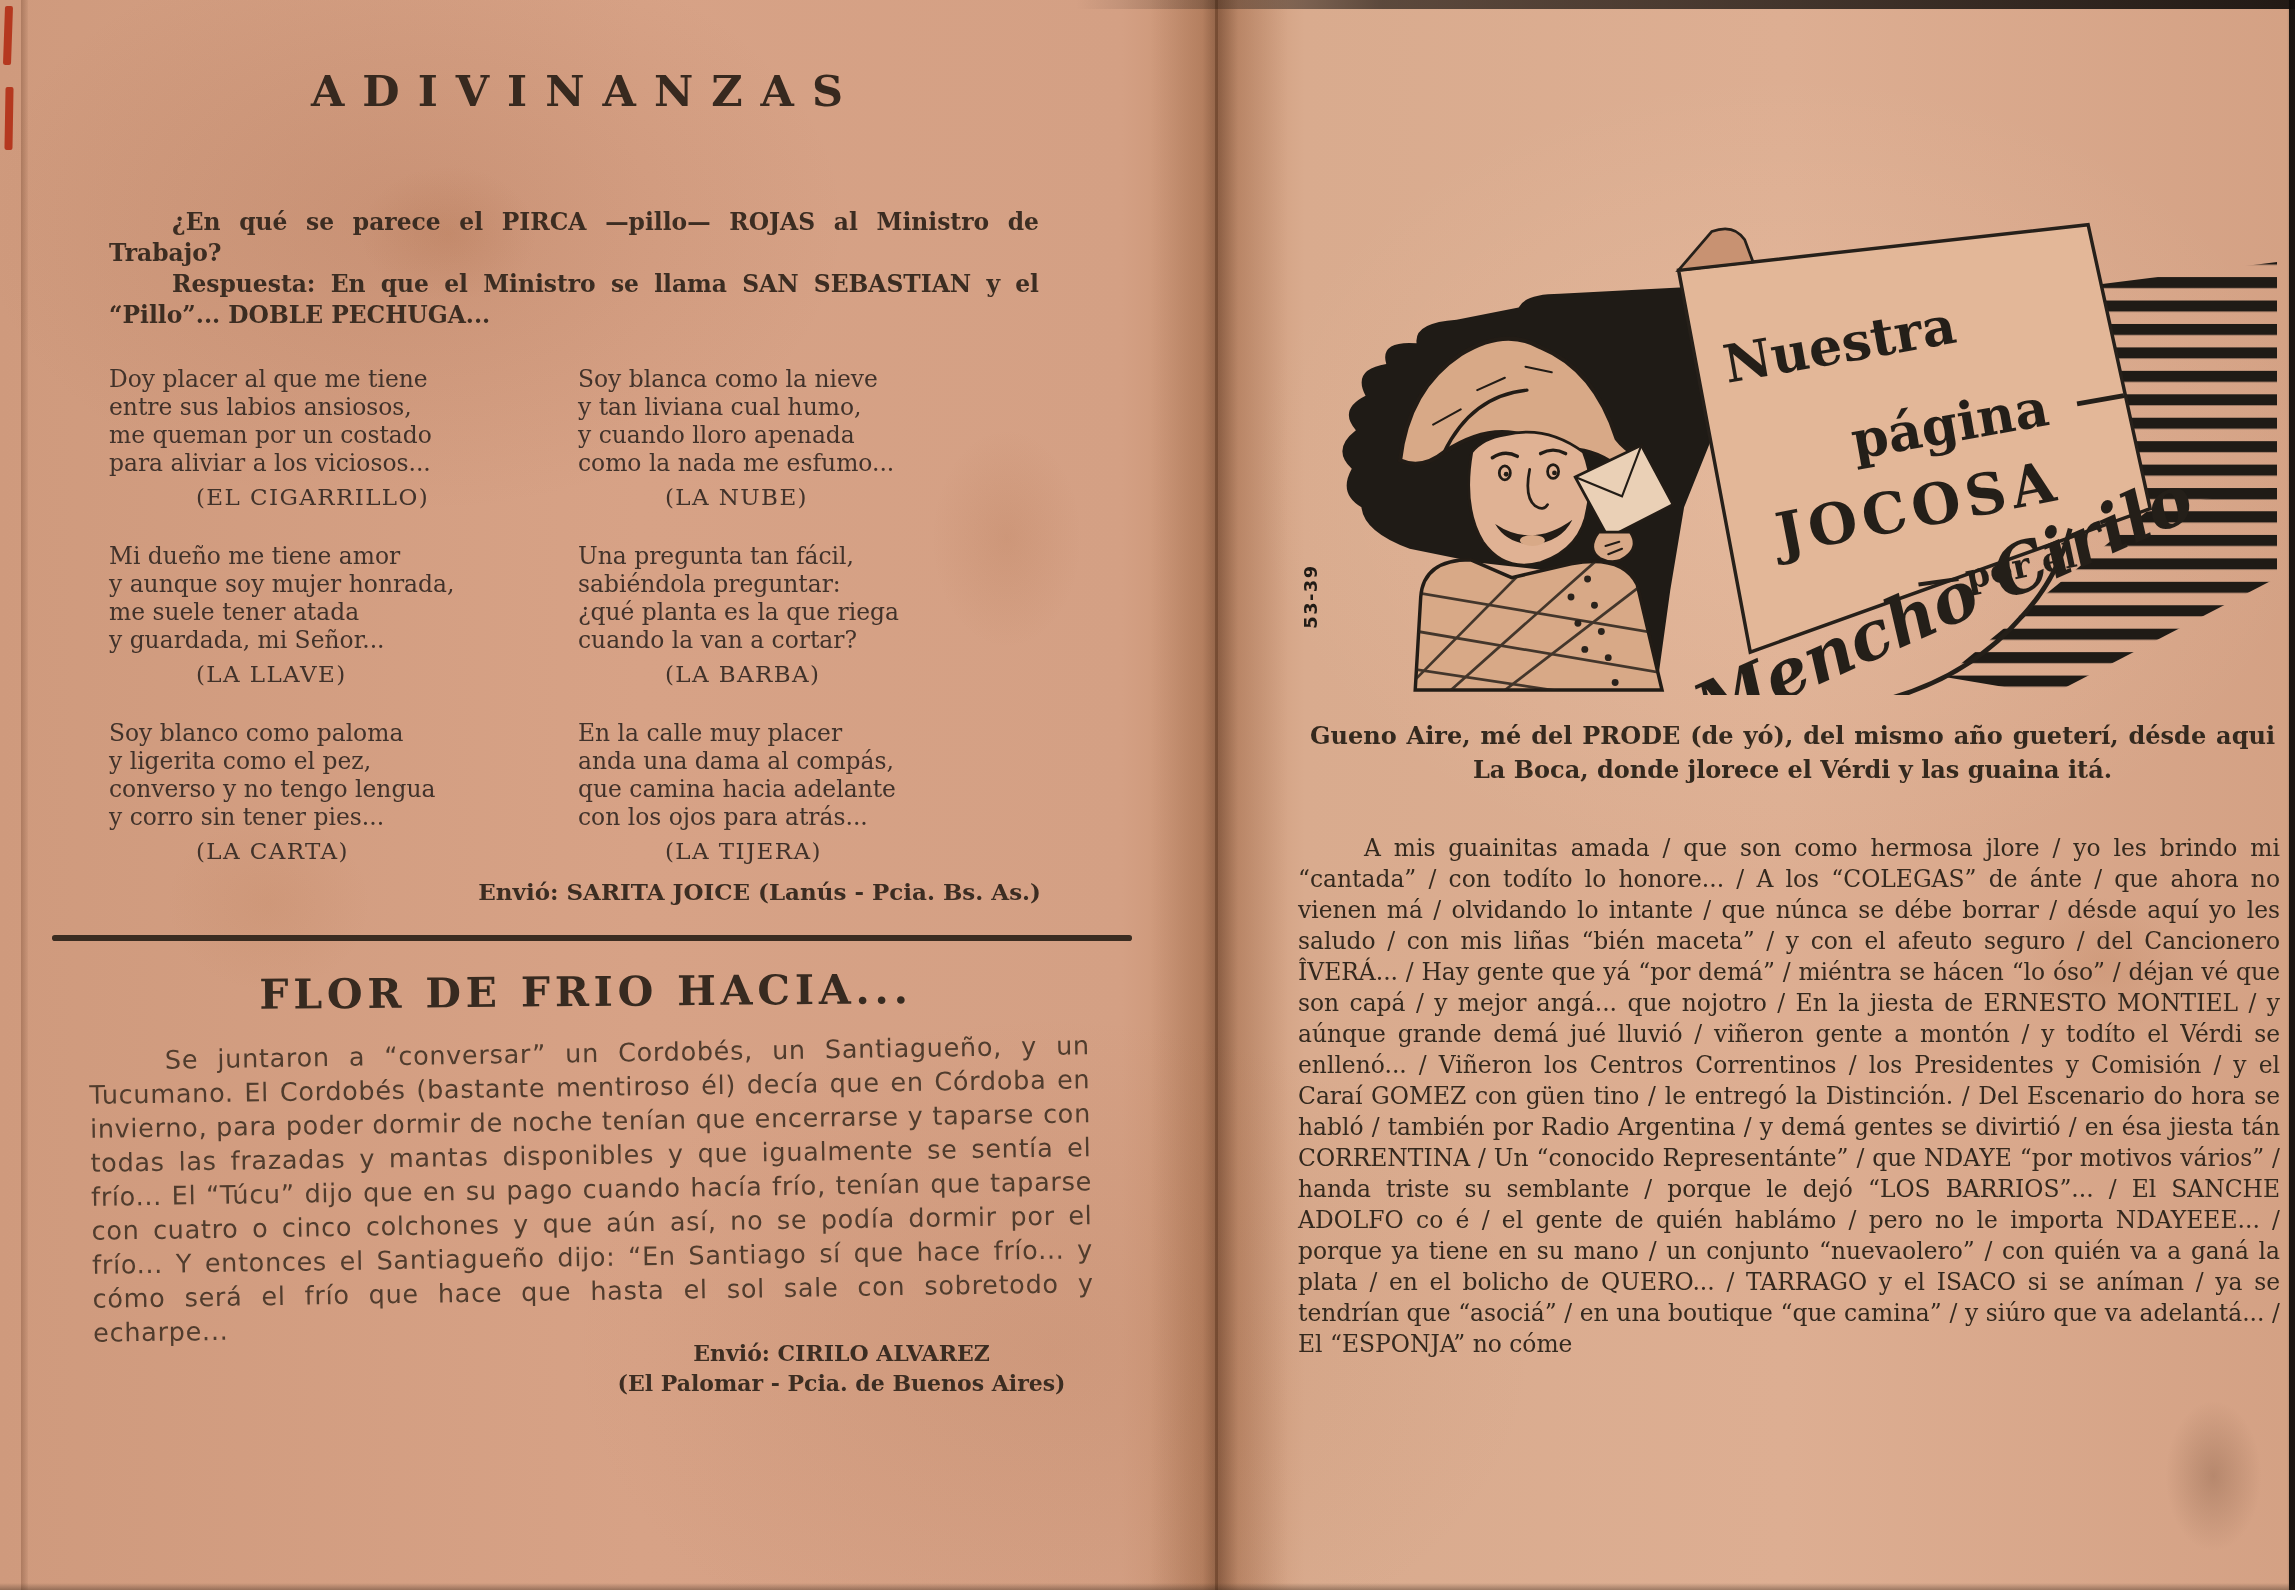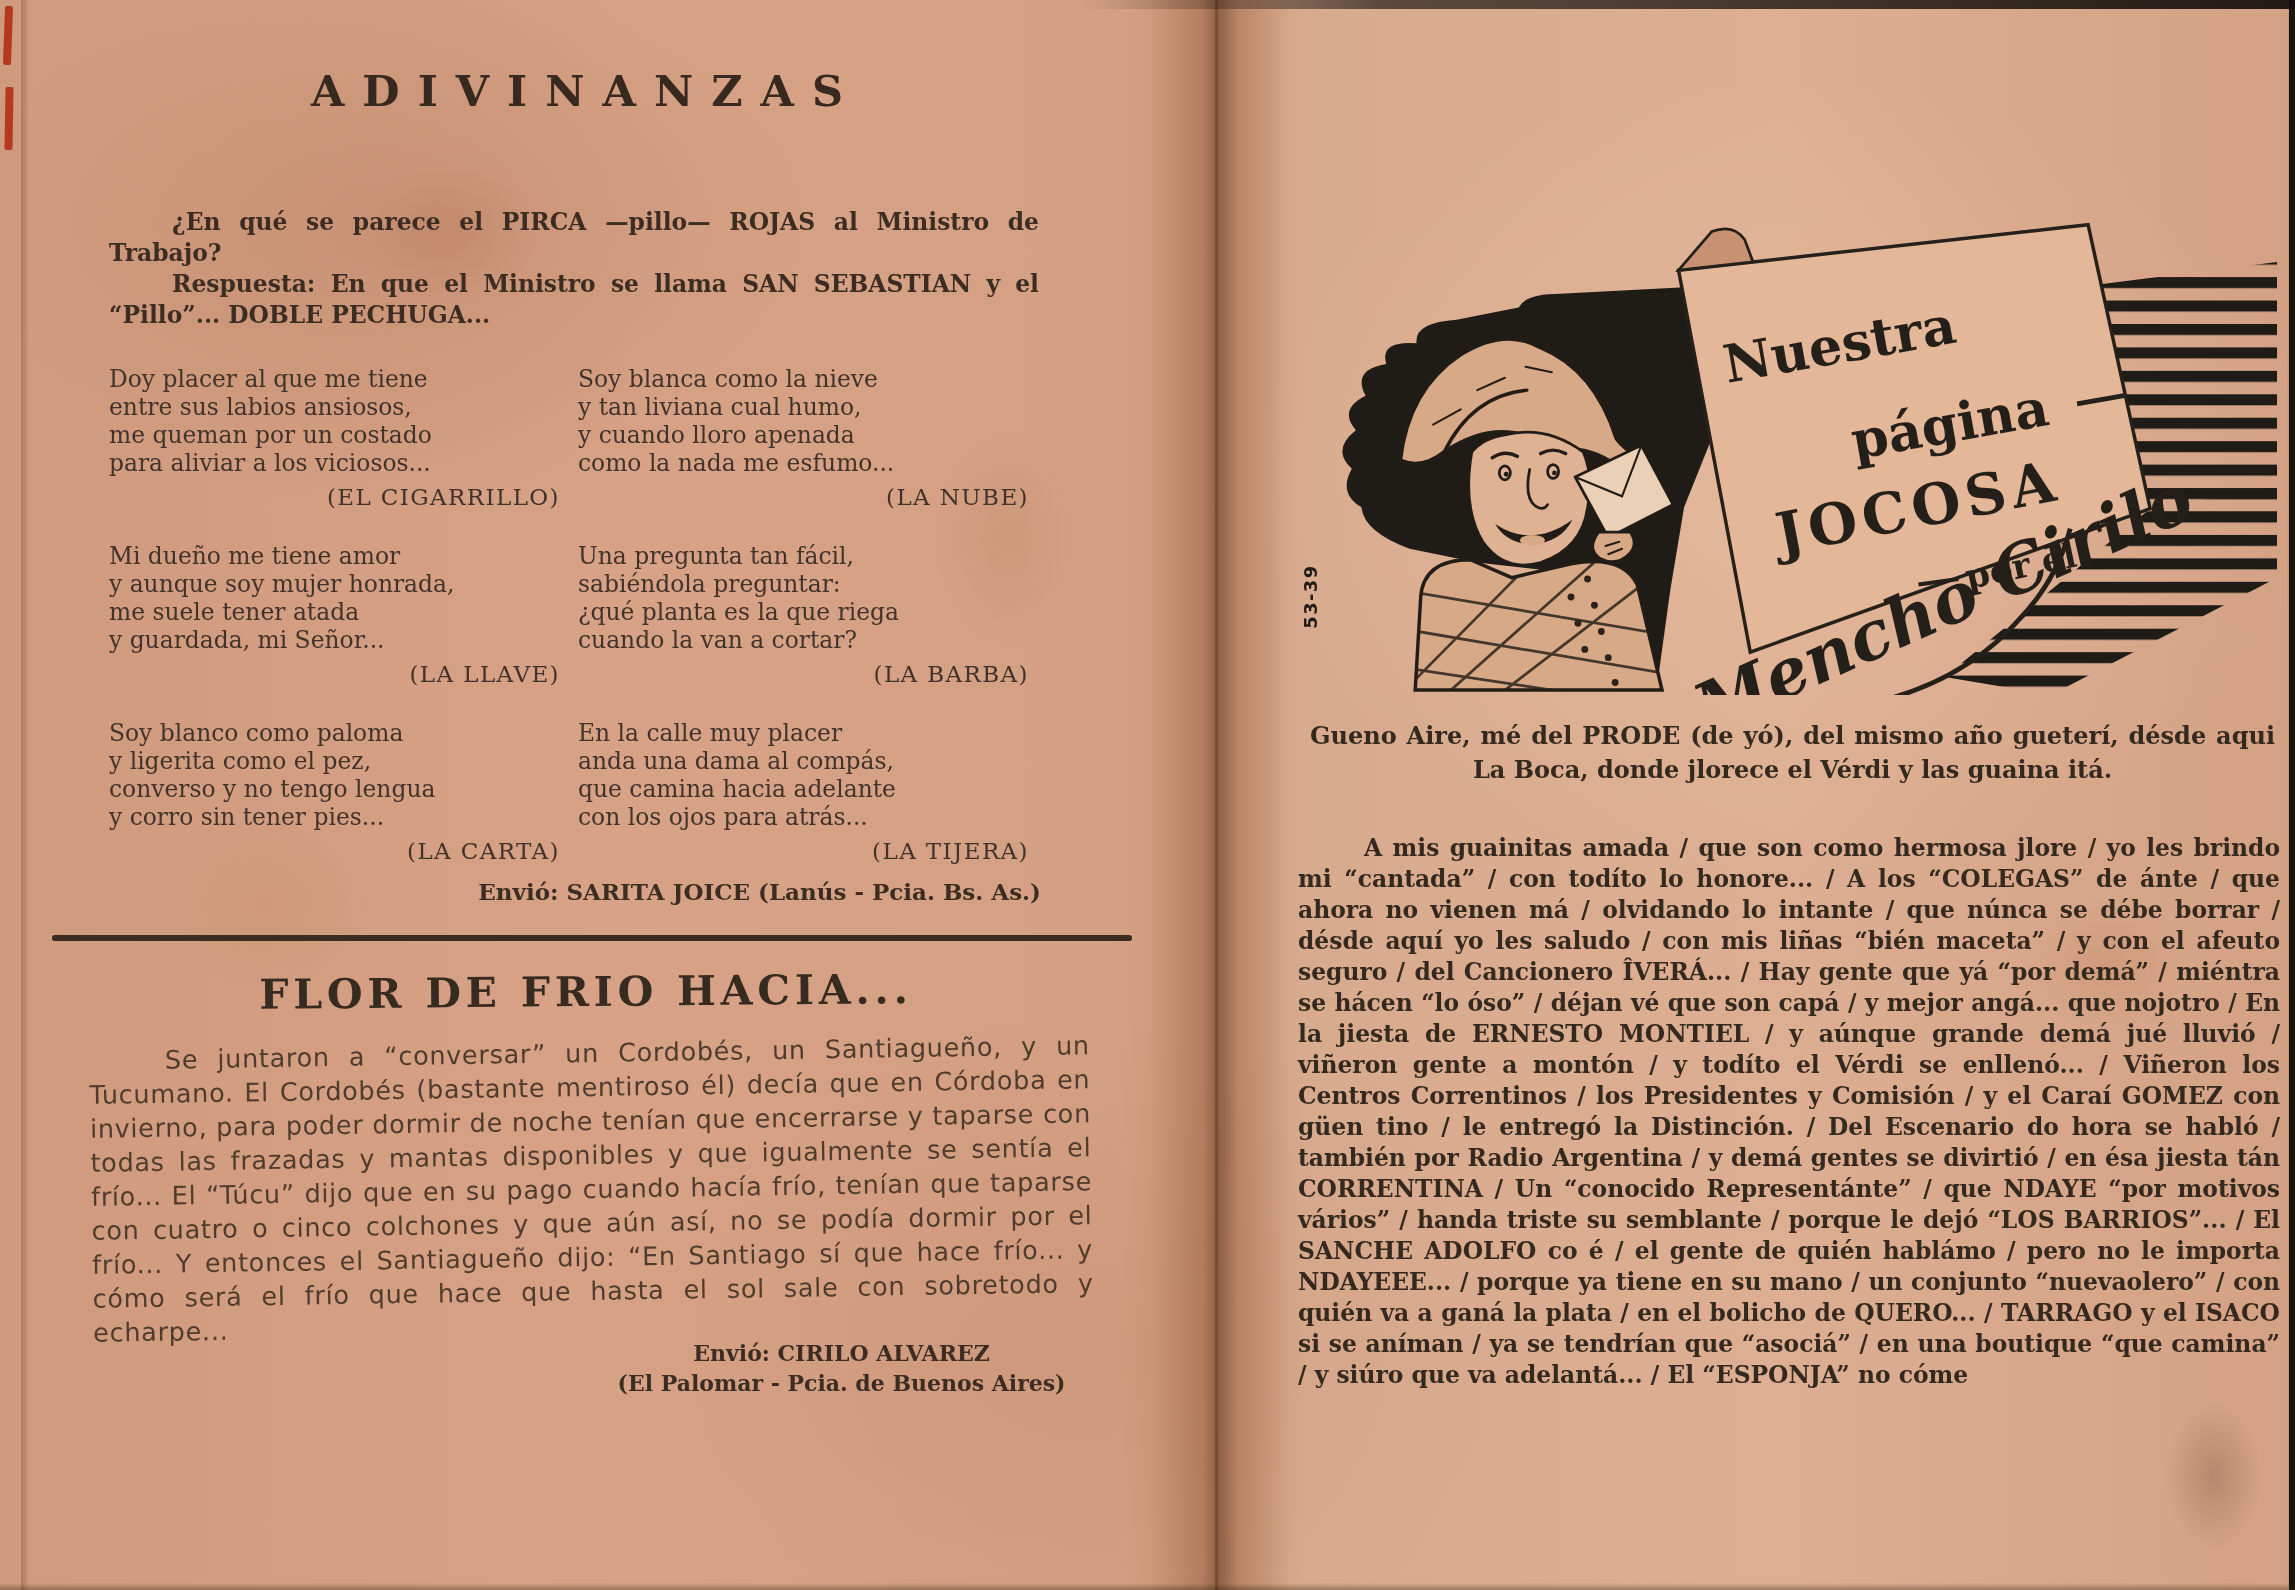--- a/index.html
+++ b/index.html
@@ -42,21 +42,21 @@
   .intro p{
     margin:0;text-indent:63px;text-align:justify;
     font-weight:bold;font-size:23.4px;line-height:31px;color:#3c2d22;
   }
   .riddles{position:absolute;left:109px;top:365px;width:932px;display:flex;gap:18px;}
   .rcol{width:451px;}
   .riddle{margin:0;}
   .rline{font-size:23.4px;line-height:28px;color:#41322a;}
   .ranswer{
     padding-left:87px;font-size:23px;letter-spacing:1.4px;color:#41322a;
-    margin-top:6.9px;margin-bottom:32px;text-align:right;
+    margin-top:6.9px;margin-bottom:32px;
   }
   .credit1{
     position:absolute;left:109px;top:878px;width:932px;text-align:right;
     font-weight:bold;font-size:23px;color:#3c2d22;
   }
   .divider{position:absolute;left:52px;top:935px;width:1080px;height:5.5px;background:#3a2c21;border-radius:2.8px;}
   .flor-title{
     position:absolute;left:0;top:968px;width:1172px;text-align:center;
     font-weight:bold;font-size:41px;letter-spacing:4.8px;color:#372a20;transform:rotate(-0.5deg);
   }
@@ -73,21 +73,21 @@
 
   
   .illu{position:absolute;left:1298px;top:66px;}
   .lead{
     position:absolute;left:1310px;top:719px;width:965px;
     font-weight:bold;font-size:24px;line-height:34px;color:#34291e;
     text-align:justify;text-align-last:center;
   }
   .body2{
     position:absolute;left:1298px;top:833px;width:982px;
-    font-weight:bold;font-size:23.4px;line-height:31px;color:#34291e;
+    font-weight:normal;font-size:23.4px;line-height:31px;color:#34291e;
     text-align:justify;text-indent:66px;
   }
 </style>
 </head>
 <body>
 
 <div class="spread">
 
   <div class="stain" style="left:359px;top:165px;width:179px;height:138px;background:radial-gradient(ellipse,rgba(150,80,40,0.14),transparent 70%);"></div>
   <div class="stain" style="left:931px;top:428px;width:152px;height:221px;background:radial-gradient(ellipse,rgba(150,80,40,0.12),transparent 70%);"></div>

